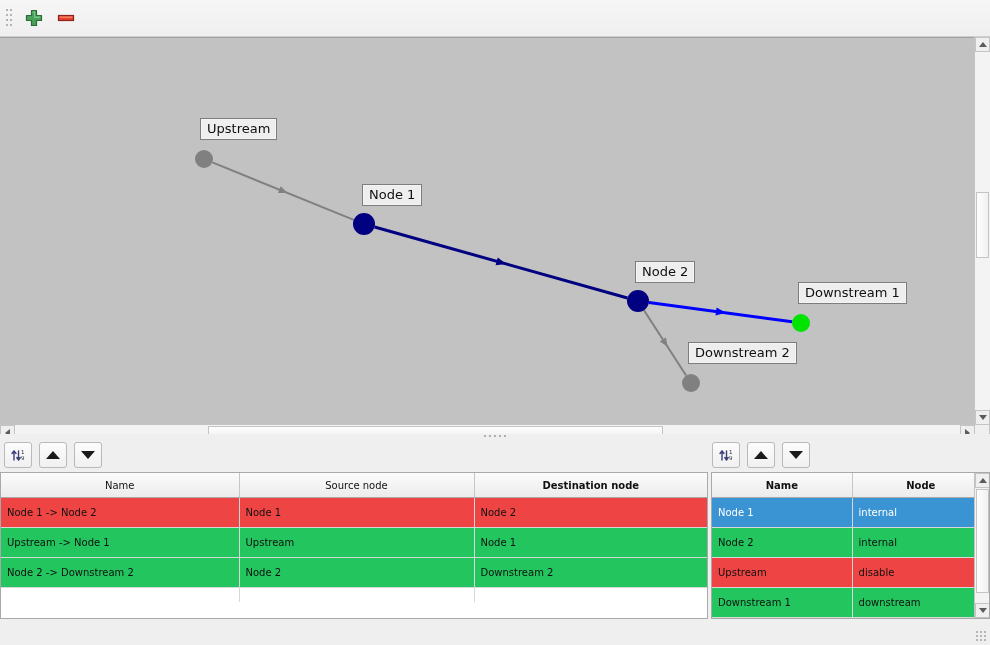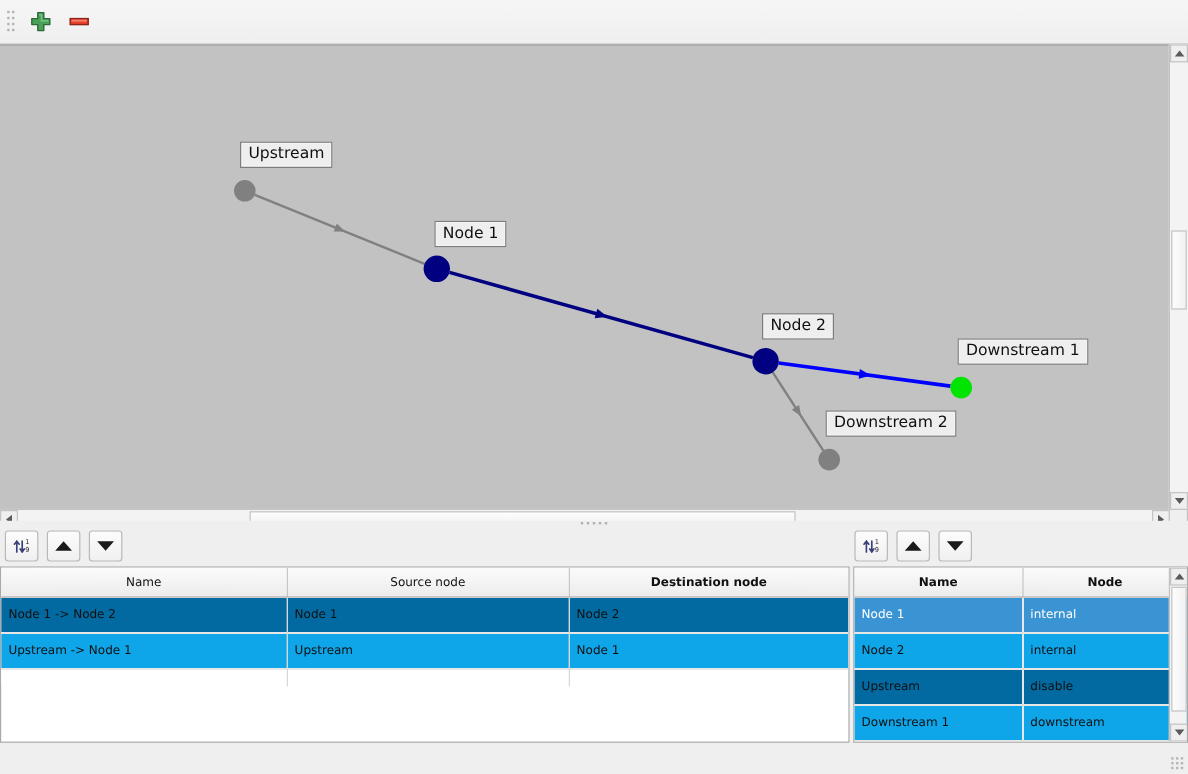--- a/index.html
+++ b/index.html
@@ -230,22 +230,22 @@
     height: 29px;
     padding: 0 6px;
     border-right: 1px solid #d7d7d7;
     border-bottom: 1px solid #d7d7d7;
     color: #111;
     white-space: nowrap;
     overflow: hidden;
     text-overflow: ellipsis;
   }
   table.grid td:last-child { border-right: none; }
-  table.grid tr.odd td { background: #0369a1; }
-  table.grid tr.even td { background: #0ea5e9; }
+  table.grid tr.odd td { background: #ef4444; }
+  table.grid tr.even td { background: #22c55e; }
   table.grid tr.selected td {
     background: #3a93d2;
     color: #ffffff;
   }
   table.grid tr.empty td { height: 14px; background:#ffffff; border-bottom:none;}
 
   
   .rt-vscroll {
     position: absolute;
     right: 0; top: 0;
@@ -420,20 +420,25 @@
           <tr class="odd">
             <td>Node 1 -&gt; Node 2</td>
             <td>Node 1</td>
             <td>Node 2</td>
           </tr>
           <tr class="even">
             <td>Upstream -&gt; Node 1</td>
             <td>Upstream</td>
             <td>Node 1</td>
           </tr>
+          <tr class="even">
+            <td>Node 2 -&gt; Downstream 2</td>
+            <td>Node 2</td>
+            <td>Downstream 2</td>
+          </tr>
           <tr class="empty">
             <td></td>
             <td></td>
             <td></td>
           </tr>
         </tbody>
     </table>
   </div>
 
   <div class="tbl-wrap" style="left:711px; top:472px; width:279px; height:147px;">

